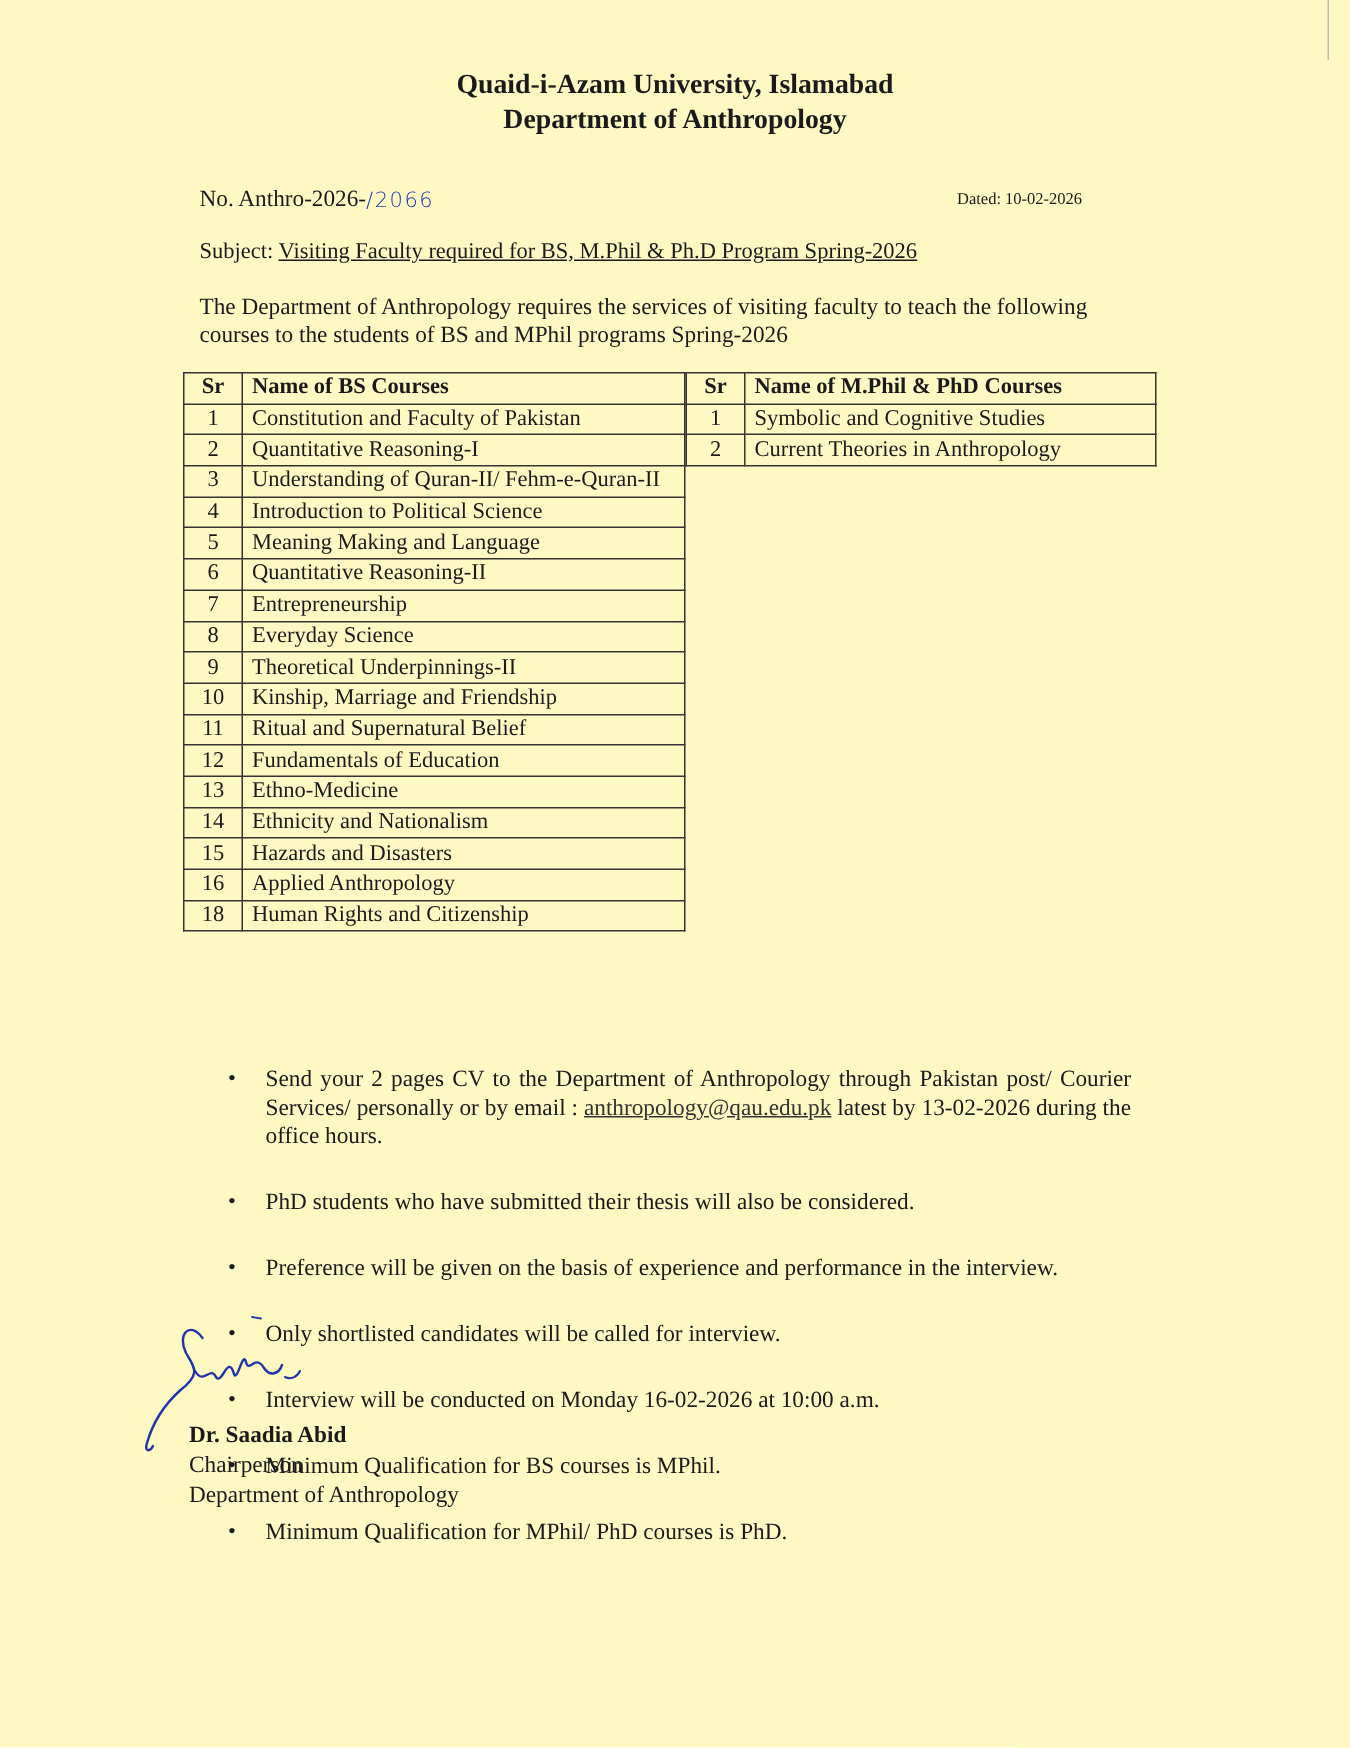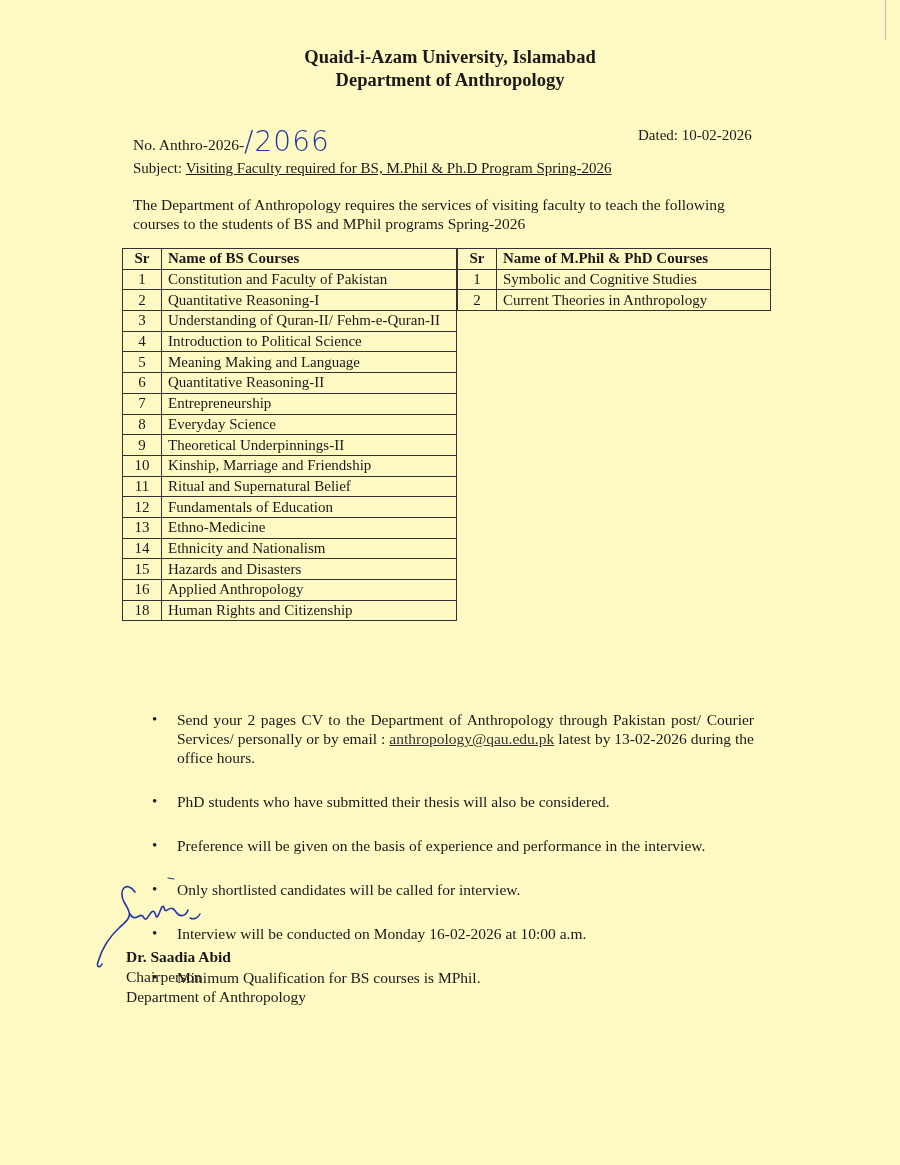--- a/index.html
+++ b/index.html
@@ -6,22 +6,22 @@
   body {
     width: 900px; height: 1165px; position: relative; overflow: hidden;
     font-family: "Liberation Serif", serif; color: #1a1a1a;
   }
   .page { position: absolute; inset: 0; background: #fef9c3; }
   .scan-edge-right { position: absolute; right: 14px; top: 0; width: 1px; height: 40px; background: #bbb; }
   .header { position: absolute; left: 0; right: 0; text-align: center; font-weight: bold; font-size: 18.5px; line-height: 23px; }
   .h1 { top: 46px; }
   .h2 { top: 69px; }
   .ref { position: absolute; left: 133px; top: 124px; font-size: 15.5px; }
-  .ref .hand { font-family: "DejaVu Sans", sans-serif; color: #1f36a8; font-size: 28px; font-weight: 300; letter-spacing: 1px; position: relative; top: 1px; }
-  .dated { position: absolute; left: 638px; top: 127px; font-size: 15px; }
+  .ref .hand { font-family: "DejaVu Sans", sans-serif; color: #1f36a8; font-size: 14px; font-weight: 300; letter-spacing: 1px; position: relative; top: 1px; }
+  .dated { position: absolute; left: 638px; top: 127px; font-size: 11px; }
   .subject { position: absolute; left: 133px; top: 160px; font-size: 15px; font-weight: normal; }
   .subject .u { text-decoration: underline; }
   .intro { position: absolute; left: 133px; top: 195px; width: 600px; font-size: 15.5px; line-height: 19px; }
   table.grid { position: absolute; border-collapse: collapse; font-size: 15px; }
   table.grid td, table.grid th { border: 1px solid #333; padding: 0 6px; height: 19.7px; line-height: 19px; }
   table.grid th { font-weight: bold; text-align: left; }
   table.grid .sr { text-align: center; padding: 0; }
   .bs { left: 122px; top: 248px; width: 335px; }
   .bs .sr { width: 38px; }
   .mp { left: 457px; top: 248px; width: 314px; }
@@ -153,20 +153,21 @@
     </tbody>
   </table>
 
   <ul class="bullets">
     <li><span>Send your 2 pages CV to the Department of Anthropology through Pakistan post/ Courier Services/ personally or by email : </span><span class="email">anthropology@qau.edu.pk</span><span> latest by 13-02-2026 during the office hours.</span></li>
     <li>PhD students who have submitted their thesis will also be considered.</li>
     <li>Preference will be given on the basis of experience and performance in the interview.</li>
     <li>Only shortlisted candidates will be called for interview.</li>
     <li>Interview will be conducted on Monday 16-02-2026 at 10:00 a.m.</li>
     <li>Minimum Qualification for BS courses is MPhil.</li>
+    <li>Minimum Qualification for MPhil/ PhD courses is PhD.</li>
   </ul>
 
   <svg class="sig" viewBox="0 0 160 100">
     <path d="M45 20 C 36 8, 28 18, 34 30 C 40 40, 44 44, 30 55 C 20 64, 12 76, 8 90 C 6 96, 10 96, 12 92" fill="none" stroke="#1f36a8" stroke-width="1.6" stroke-linecap="round"></path>
     <path d="M40 42 C 46 52, 50 38, 54 46 C 58 52, 62 30, 66 44 C 68 50, 72 28, 74 36 C 76 44, 80 30, 86 40 C 90 46, 96 44, 98 38" fill="none" stroke="#1f36a8" stroke-width="1.6" stroke-linecap="round"></path>
     <path d="M100 46 C 104 48, 108 46, 110 42" fill="none" stroke="#1f36a8" stroke-width="1.4" stroke-linecap="round"></path>
     <path d="M78 6 L 84 7" fill="none" stroke="#1f36a8" stroke-width="1.2" stroke-linecap="round"></path>
   </svg>
 
   <div class="signer">

